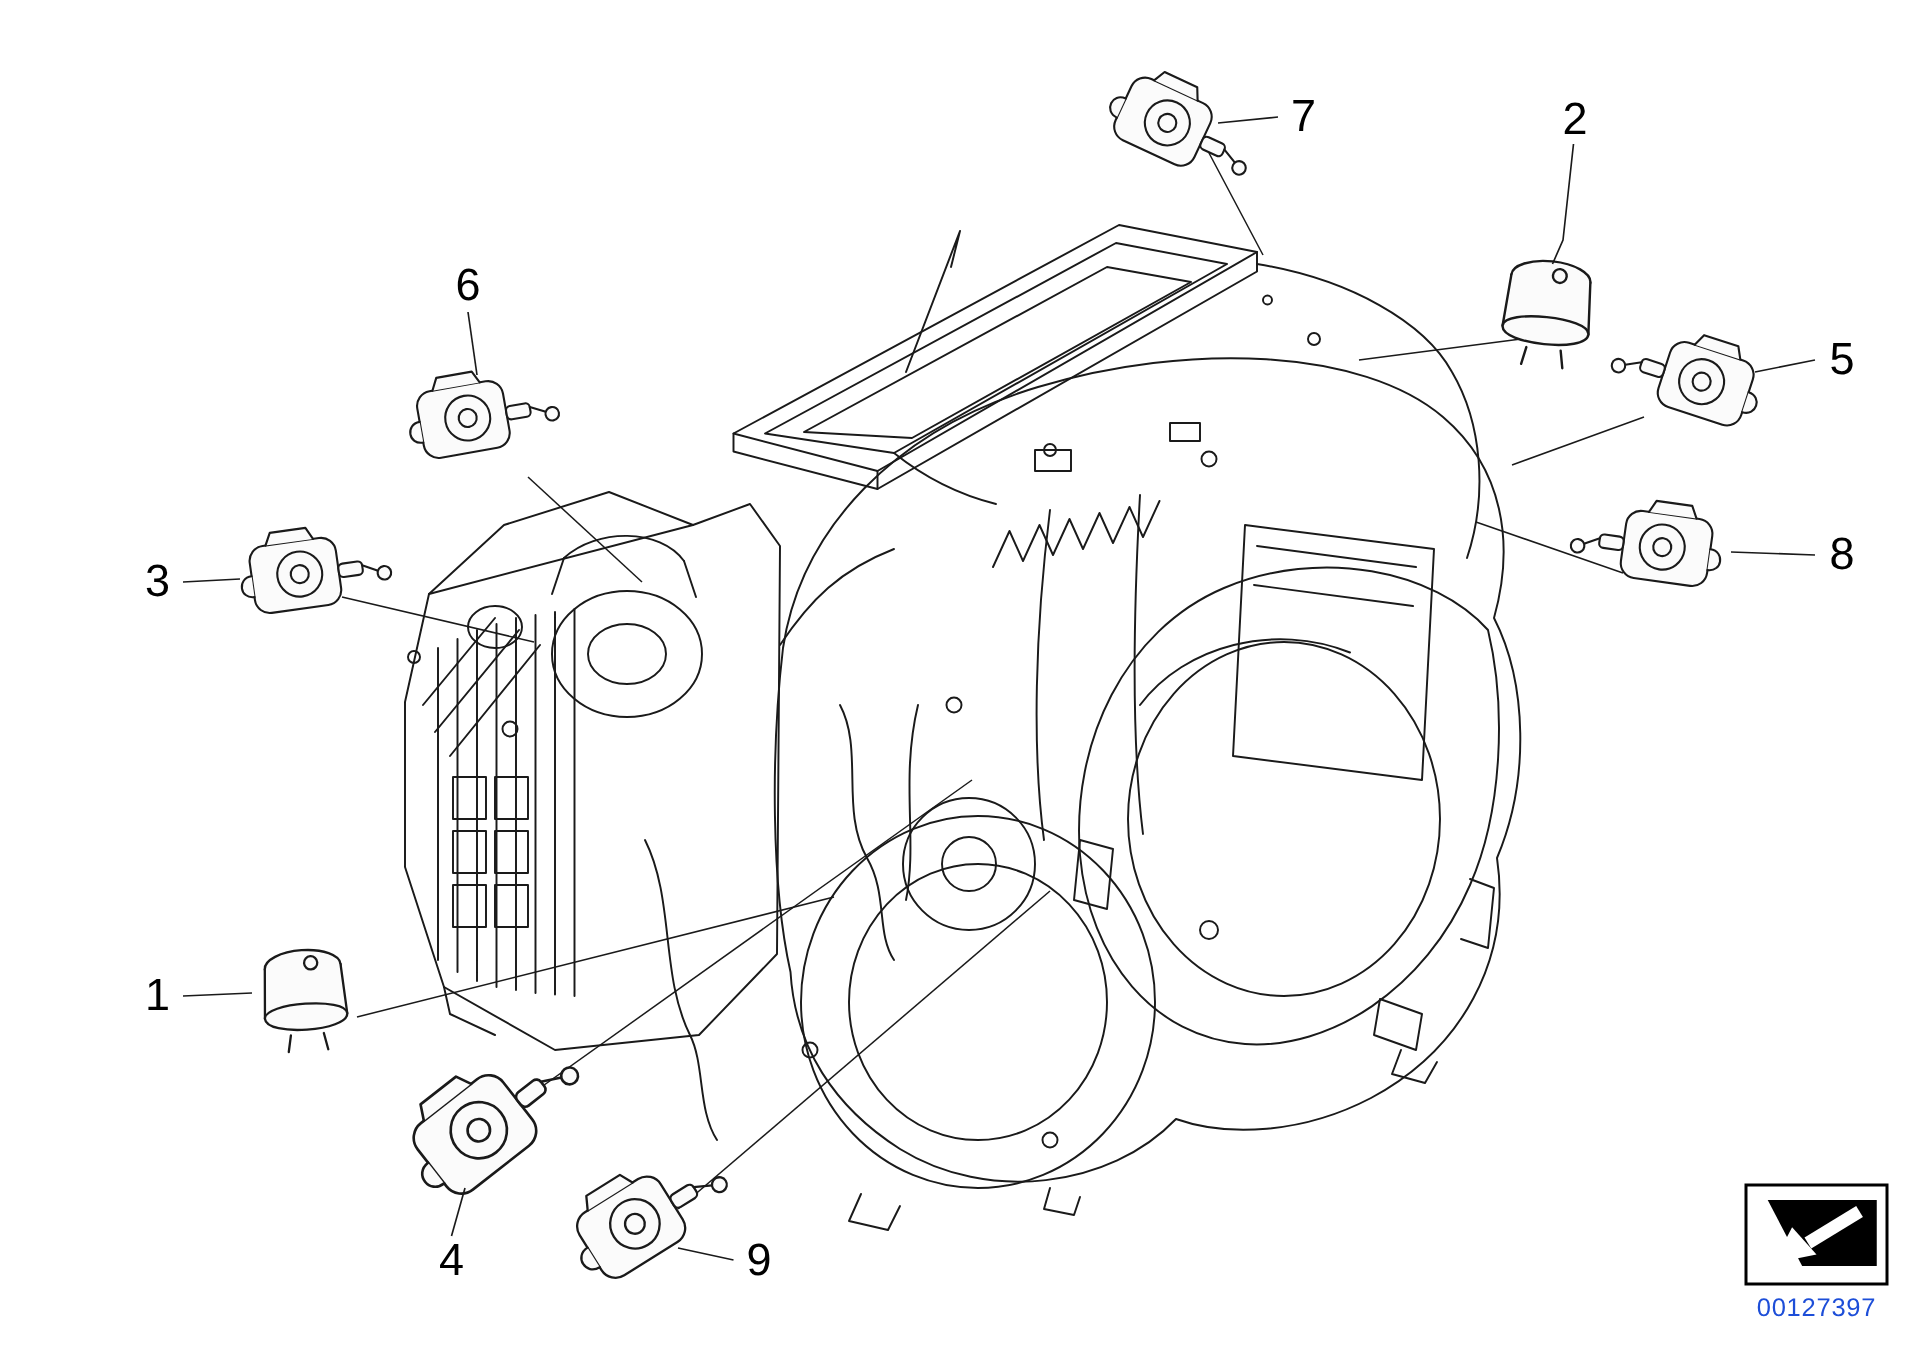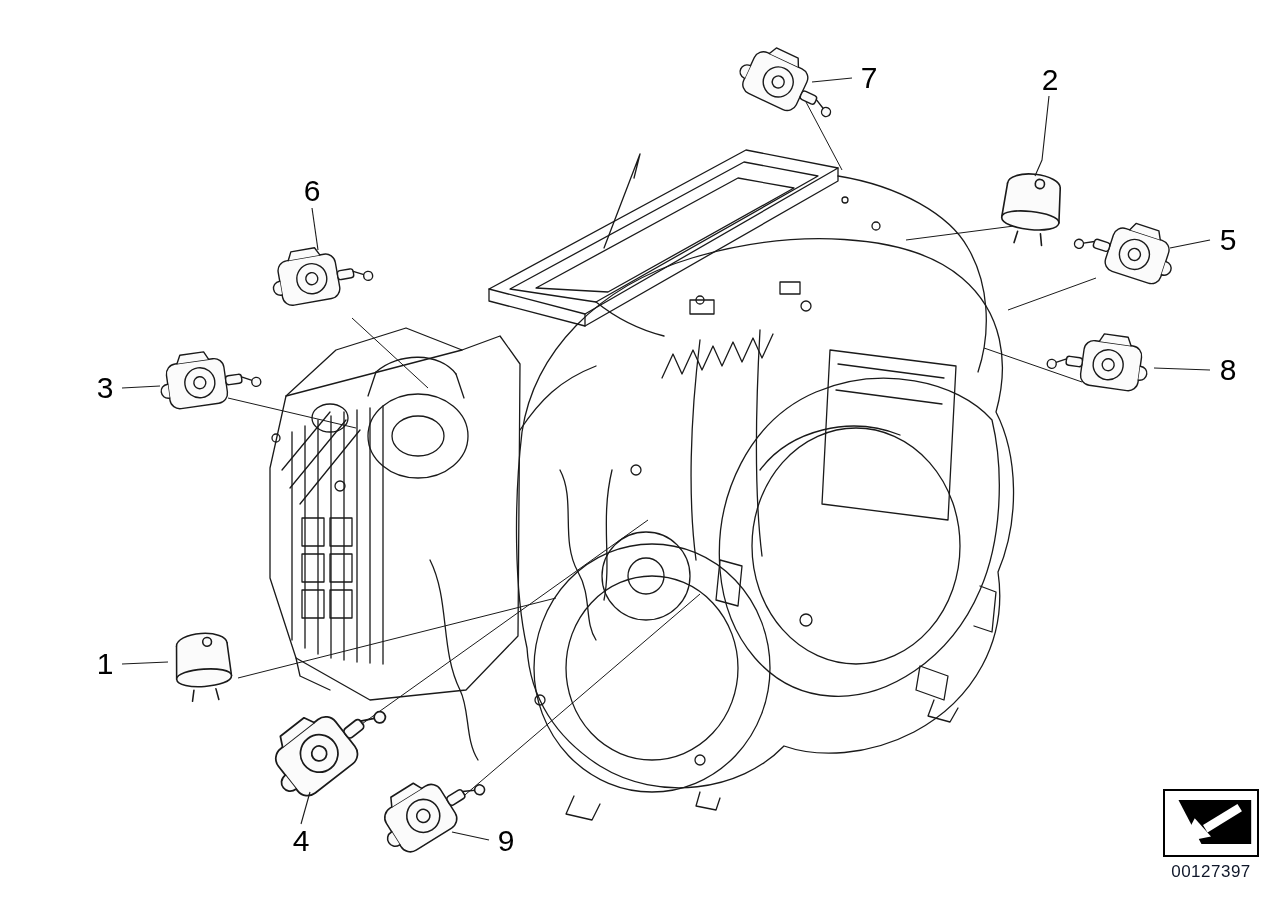--- a/index.html
+++ b/index.html
@@ -18,21 +18,21 @@
     position:absolute;transform:translate(-50%,-50%);
     font-size:30px;color:#000;line-height:1;cursor:pointer;user-select:none;
   }
   .stamp{
     position:absolute;left:1163px;top:789px;width:96px;height:68px;
     border:2px solid #000;box-sizing:border-box;background:#fff;
     display:flex;align-items:center;justify-content:center;
   }
   .partnum{
     position:absolute;left:1163px;top:862px;width:96px;text-align:center;
-    font-size:17px;color:#0f172a;letter-spacing:.5px;
+    font-size:17px;color:#1d4ed8;letter-spacing:.5px;
   }
 </style>
 </head>
 <body>
 
 <div class="stage">
 
   <svg class="draw" width="1288" height="910" viewBox="0 0 1288 910">
 
     <defs>

